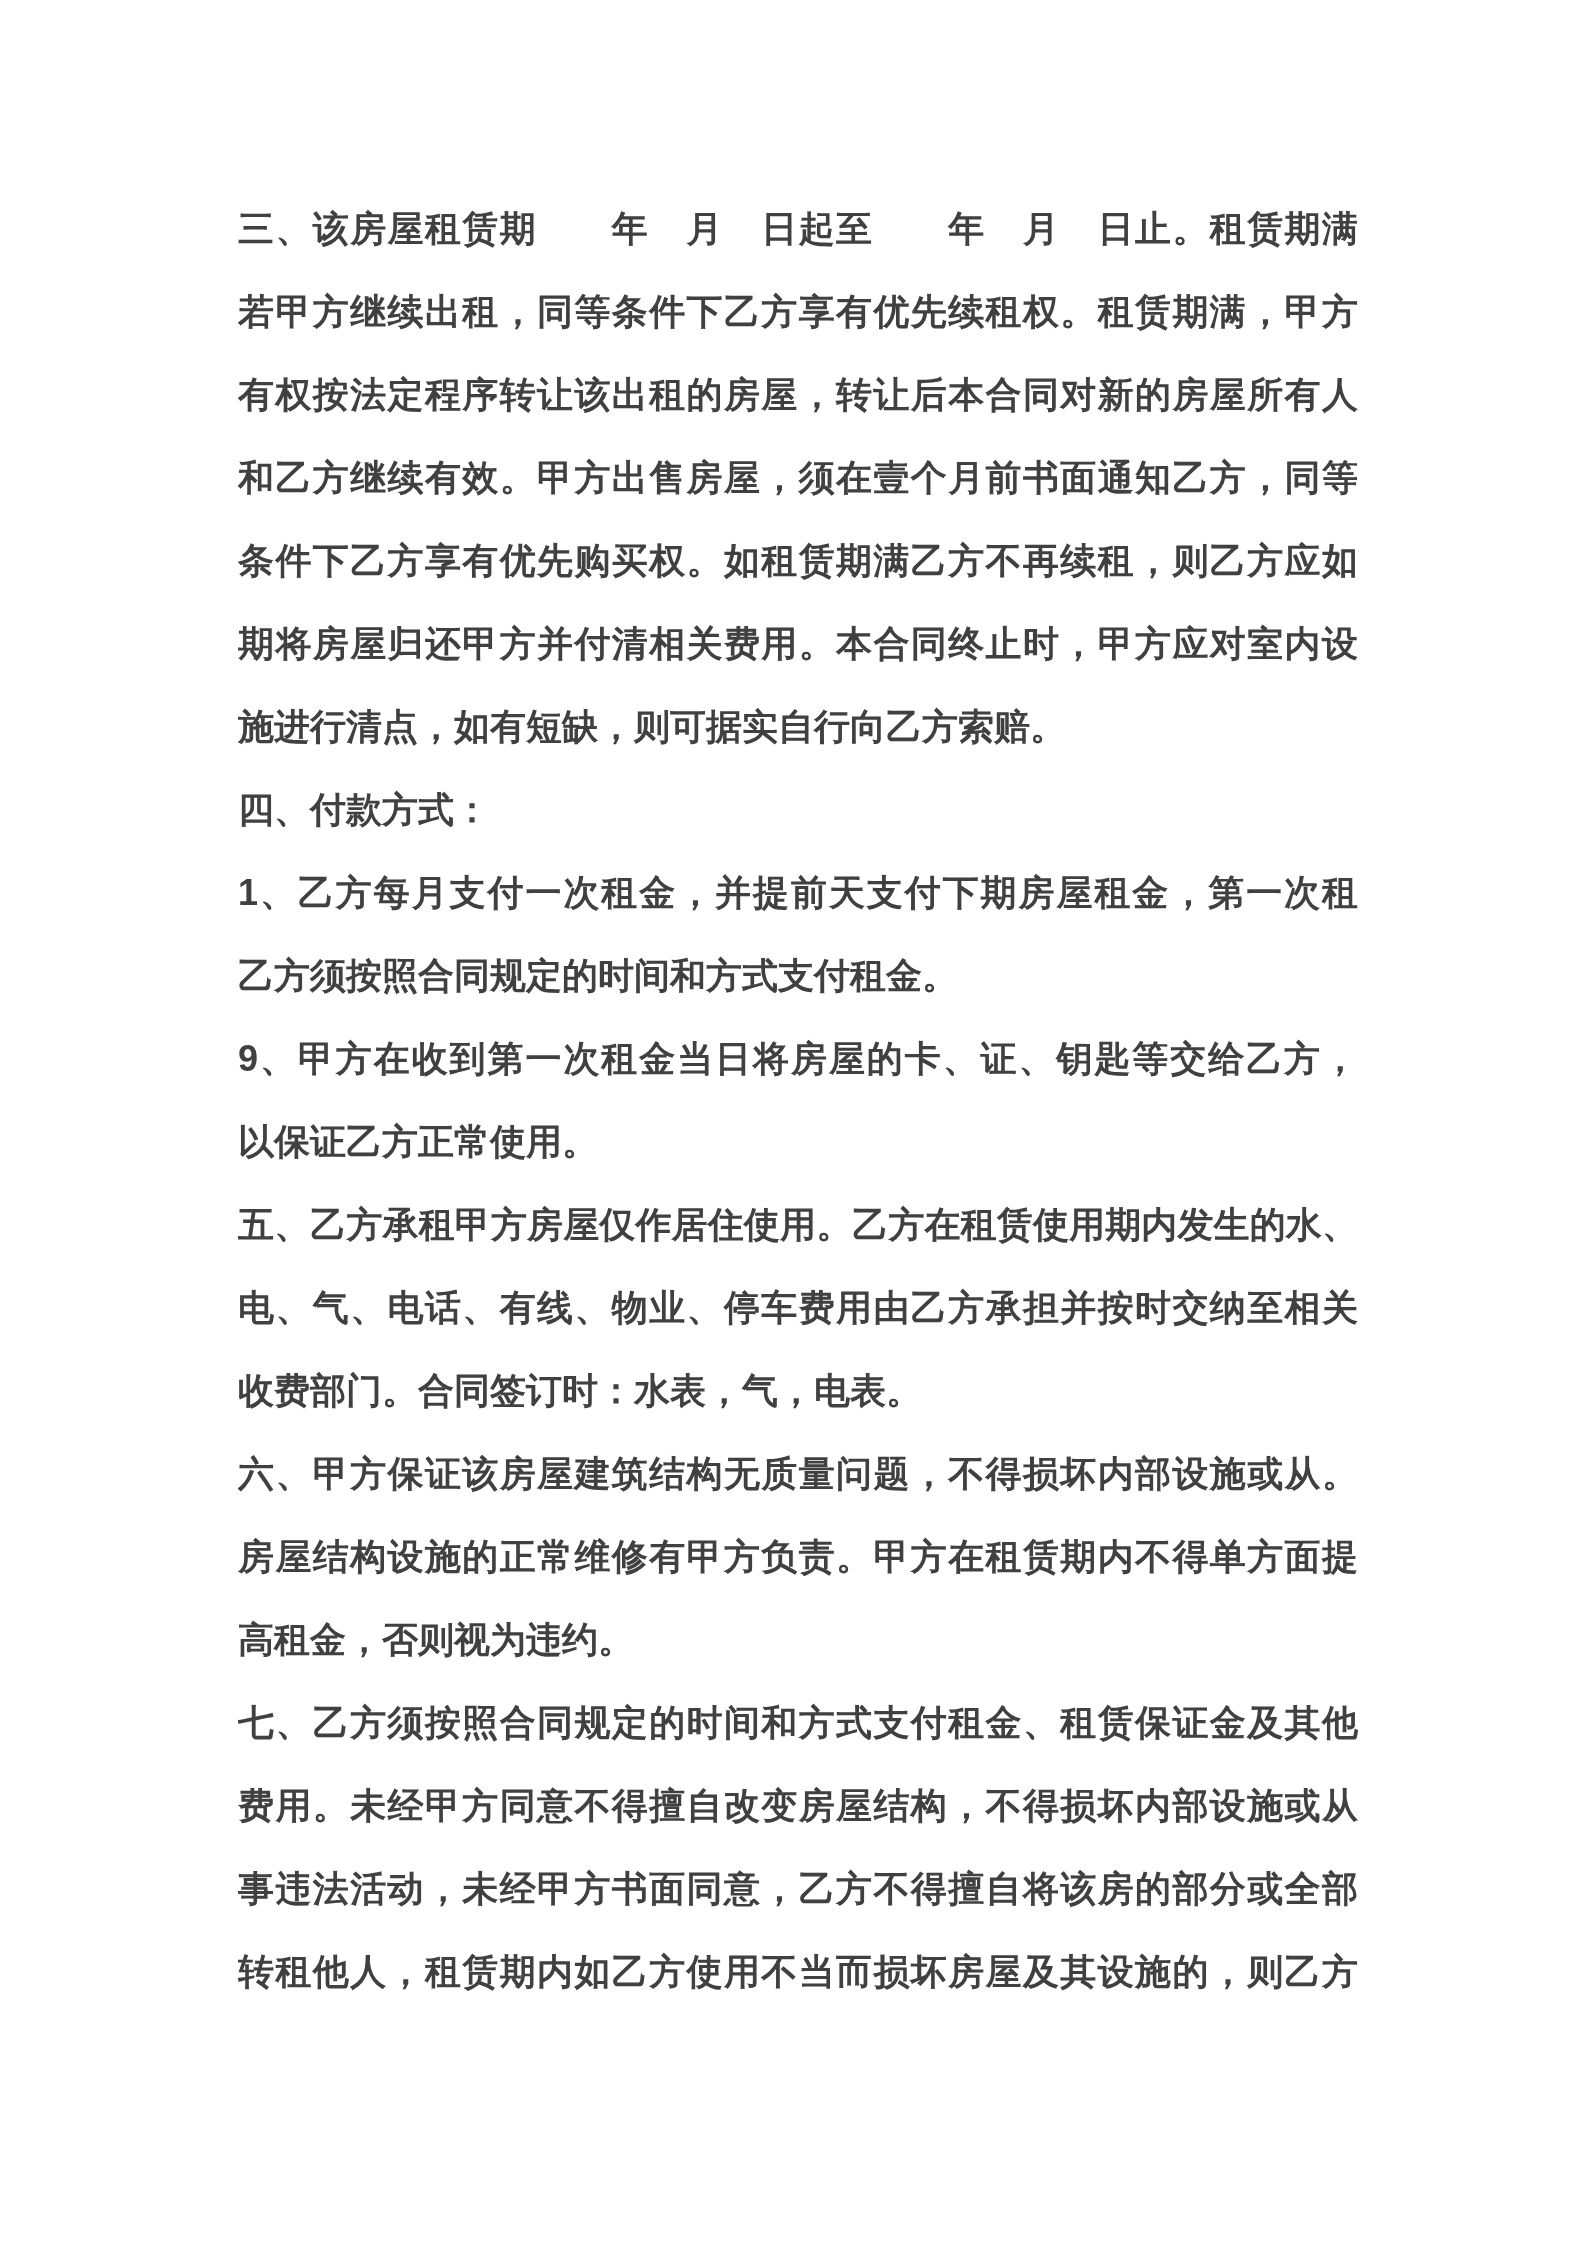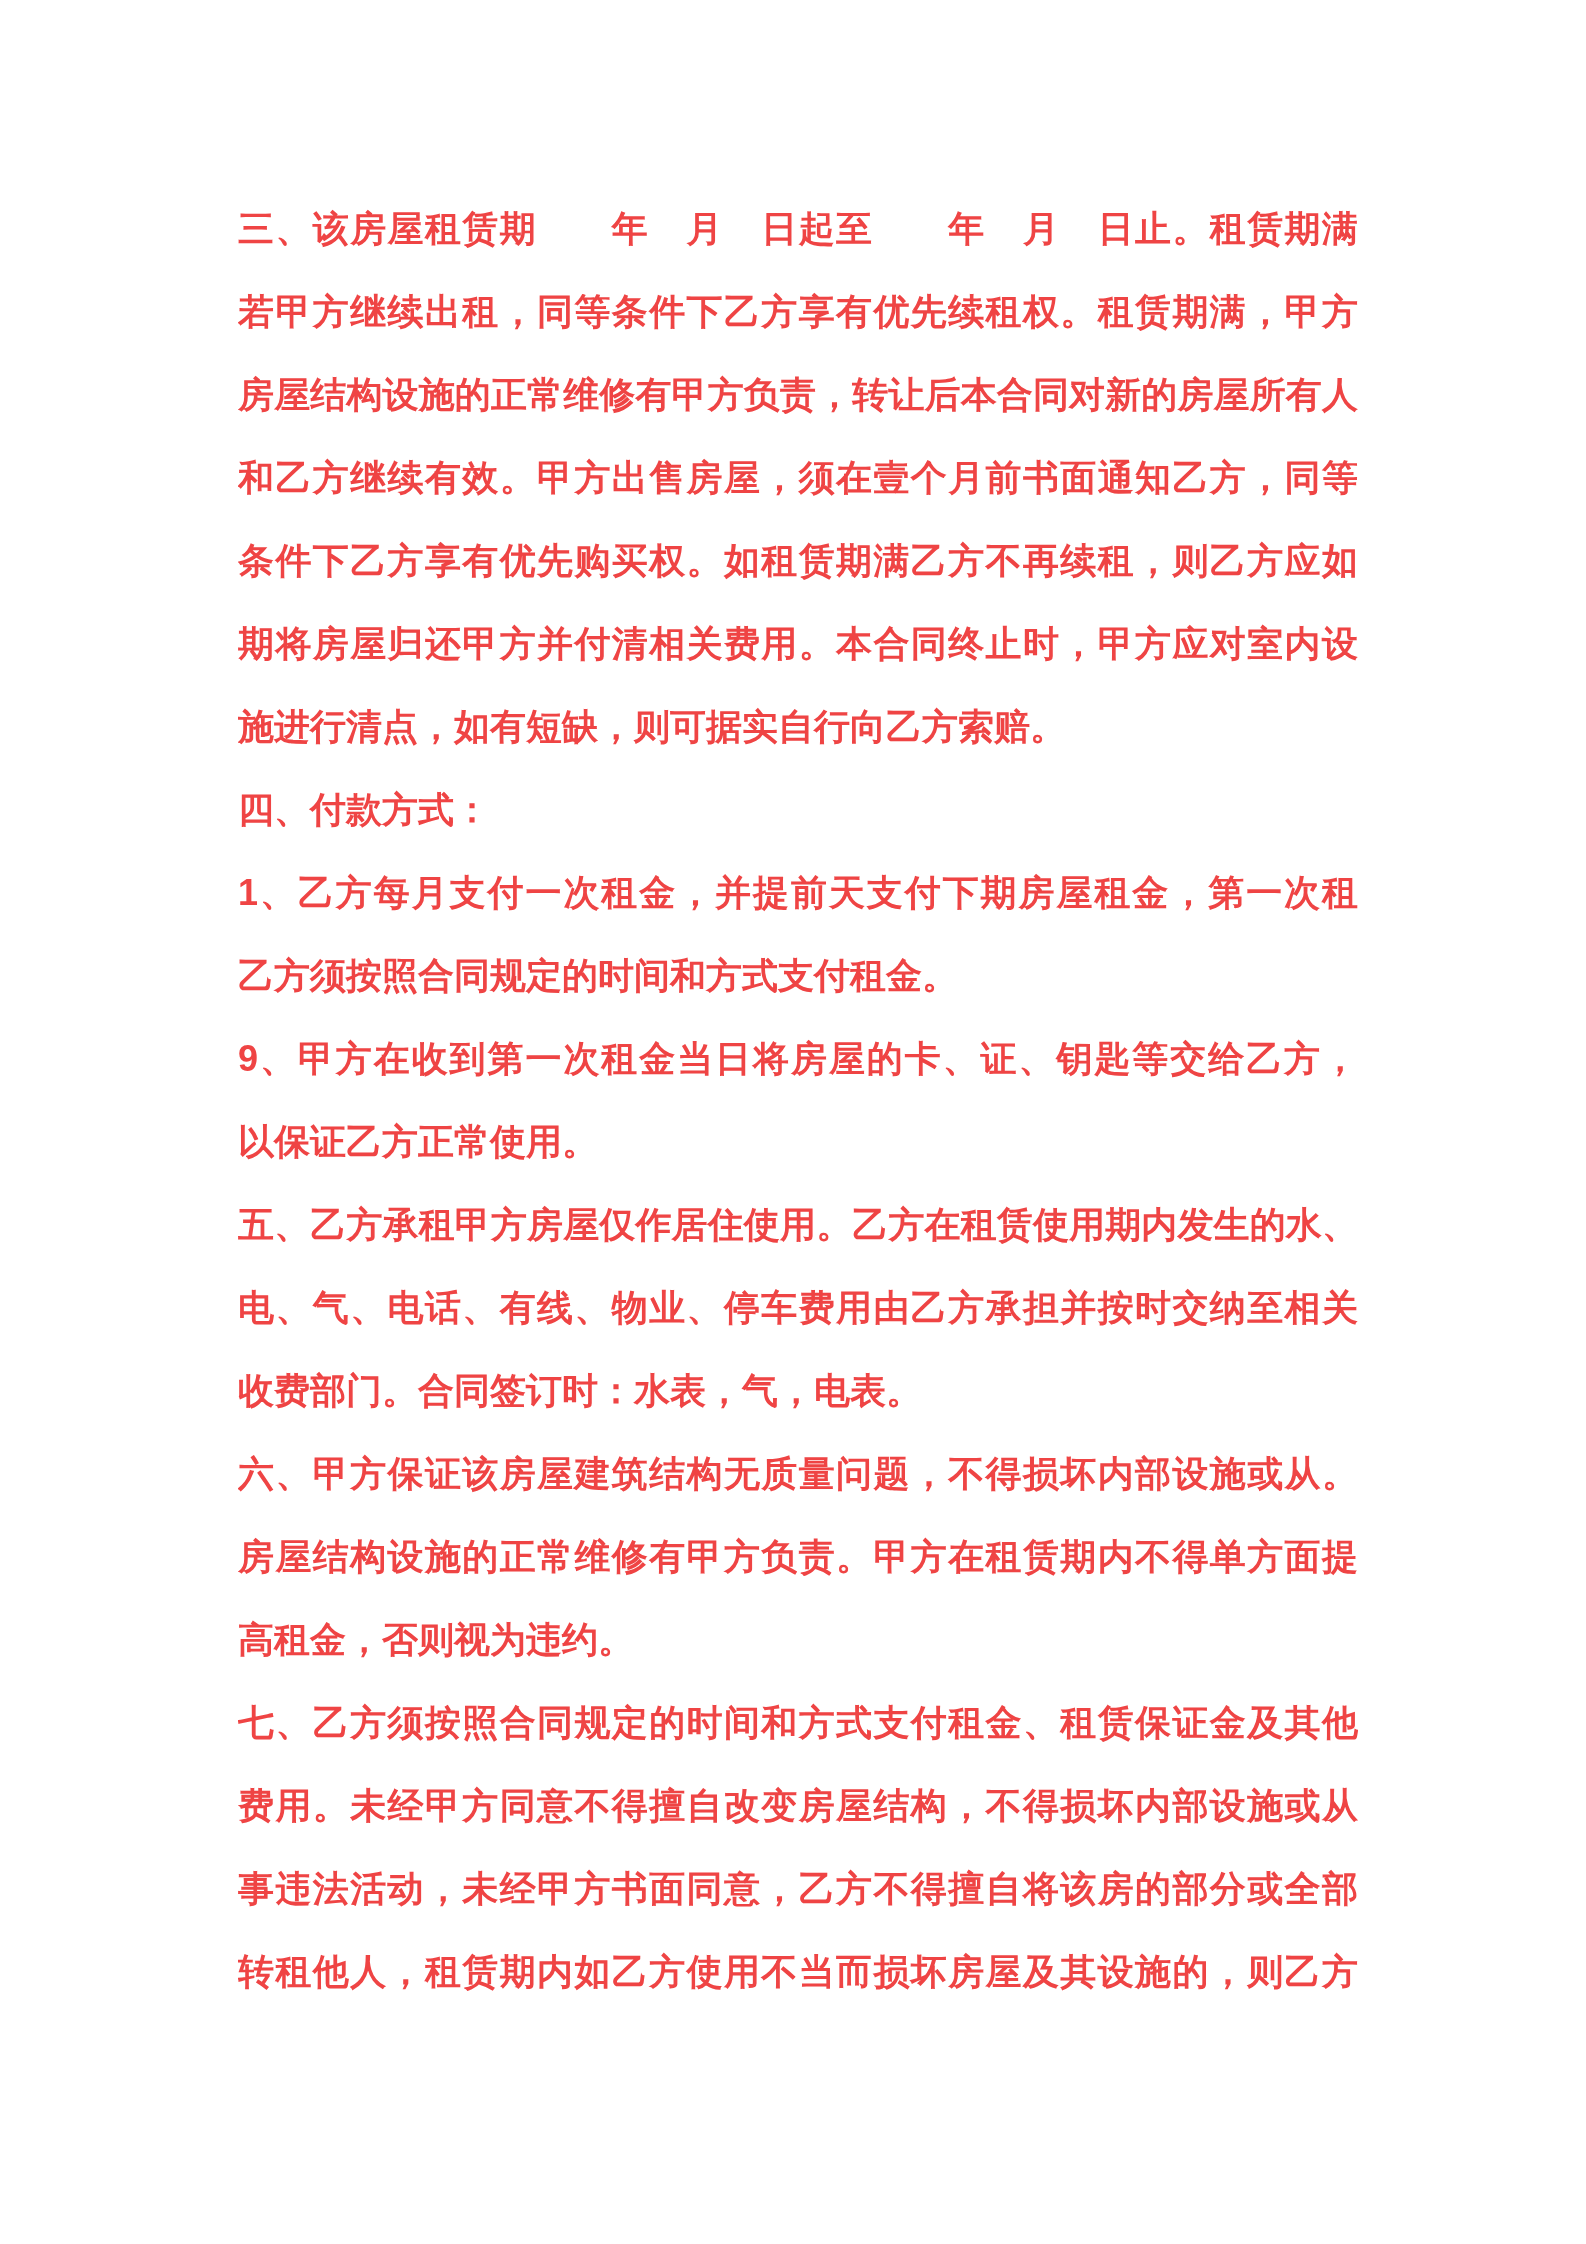--- a/index.html
+++ b/index.html
@@ -11,40 +11,40 @@
     position: relative;
     width: 1586px;
     height: 2244px;
     background: #ffffff;
     box-sizing: border-box;
     padding: 187px 228px 0 238px;
     font-family: "Liberation Sans", sans-serif;
     font-weight: 700;
     font-size: 36px;
     line-height: 83px;
-    color: #ef4444;
+    color: #404040;
     overflow: hidden;
   }
   .line {
     height: 83px;
     overflow: hidden;
     text-align: justify;
     white-space: pre-wrap;
   }
   .line.full {
     text-align-last: justify;
   }
 </style>
 </head>
 <body>
 
 <div class="page">
   <div class="line full">三、该房屋租赁期　　年　月　日起至　　年　月　日止。租赁期满</div>
   <div class="line full">若甲方继续出租，同等条件下乙方享有优先续租权。租赁期满，甲方</div>
-  <div class="line full">房屋结构设施的正常维修有甲方负责，转让后本合同对新的房屋所有人</div>
+  <div class="line full">有权按法定程序转让该出租的房屋，转让后本合同对新的房屋所有人</div>
   <div class="line full">和乙方继续有效。甲方出售房屋，须在壹个月前书面通知乙方，同等</div>
   <div class="line full">条件下乙方享有优先购买权。如租赁期满乙方不再续租，则乙方应如</div>
   <div class="line full">期将房屋归还甲方并付清相关费用。本合同终止时，甲方应对室内设</div>
   <div class="line">施进行清点，如有短缺，则可据实自行向乙方索赔。</div>
   <div class="line">四、付款方式：</div>
   <div class="line full">1、乙方每月支付一次租金，并提前天支付下期房屋租金，第一次租</div>
   <div class="line">乙方须按照合同规定的时间和方式支付租金。</div>
   <div class="line full">9、甲方在收到第一次租金当日将房屋的卡、证、钥匙等交给乙方，</div>
   <div class="line">以保证乙方正常使用。</div>
   <div class="line full">五、乙方承租甲方房屋仅作居住使用。乙方在租赁使用期内发生的水、</div>

